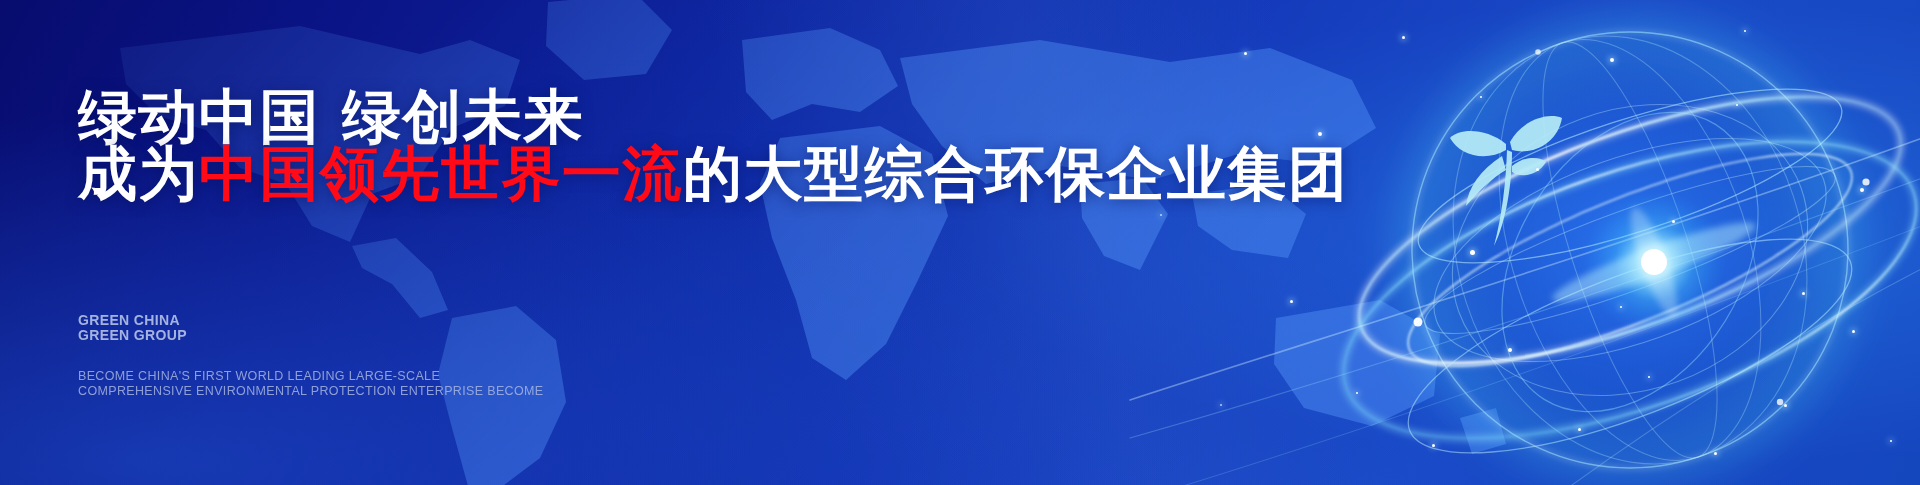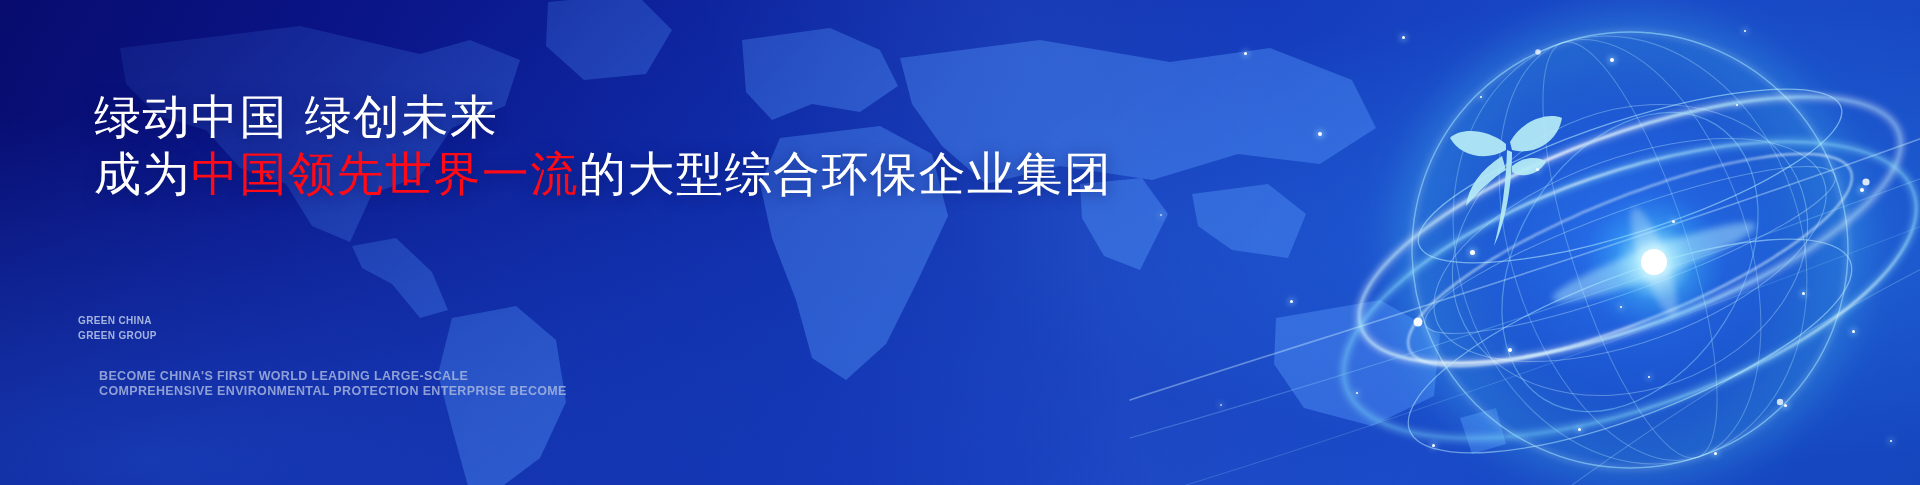--- a/index.html
+++ b/index.html
@@ -52,55 +52,54 @@
   
   .content{
     position:absolute;
     left:78px; top:0;
     height:100%;
     width:1050px;
     z-index:6;
   }
   .headline{
     position:absolute;
-    top:88px; left:16px;
+    top:88px; left:0;
     color:#ffffff;
-    font-size:47px;
+    font-size:59px;
     line-height:57px;
-    font-weight:400;
+    font-weight:700;
     letter-spacing:1.5px;
     white-space:nowrap;
     text-shadow:0 2px 14px rgba(0,15,90,.55);
     font-family:"DejaVu Sans","Liberation Sans",sans-serif;
   }
   .headline .line{ display:block; }
   .headline .accent{ color:#ff0a16; }
 
   .sub-en{
     position:absolute;
     left:0; top:313px;
     color:#b9c6e8;
-    font-size:10px;
+    font-size:14px;
     line-height:15px;
     font-weight:700;
     letter-spacing:.35px;
     opacity:.88;
   }
   .sub-en span{ display:block; }
 
   .sub-en-long{
     position:absolute;
     left:0; top:369px;
     color:#aebce2;
     font-size:12.5px;
     line-height:15px;
-    font-weight:700;
+    font-weight:400;
     letter-spacing:.35px;
     opacity:.80;
-    margin-left:21px;
   }
   .sub-en-long span{ display:block; }
 </style>
 </head>
 <body>
 
 <div class="banner">
 
   <div class="map-layer">
     <svg viewBox="0 0 1520 500" preserveAspectRatio="none" aria-hidden="true">

